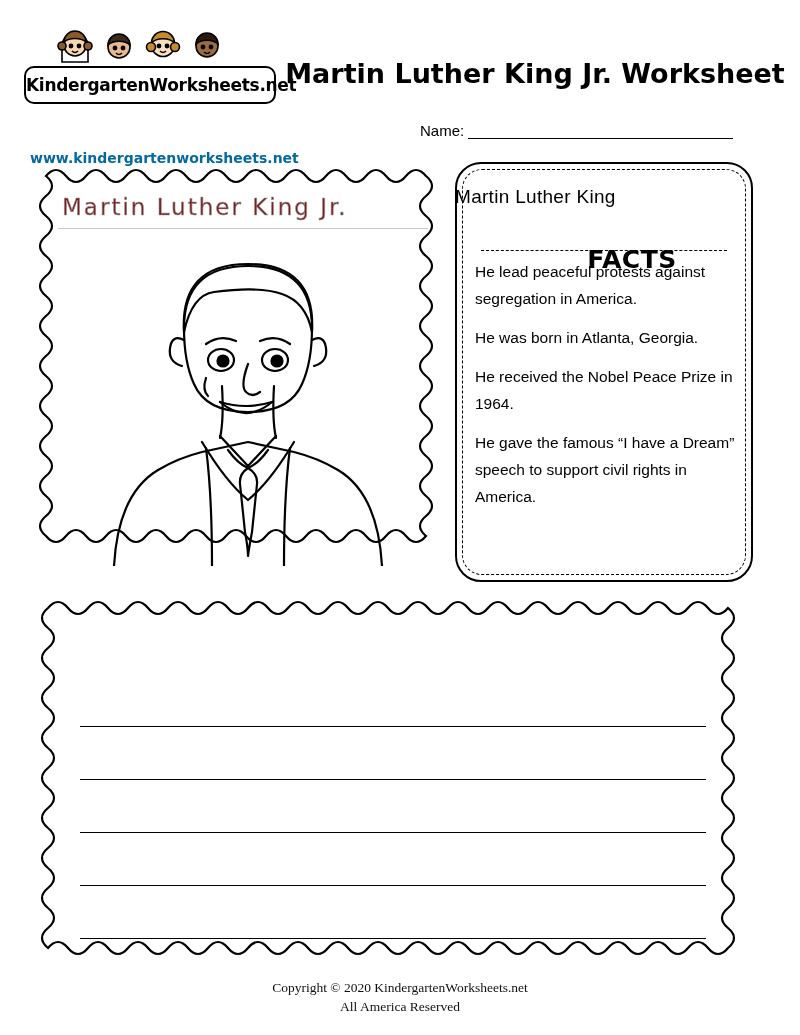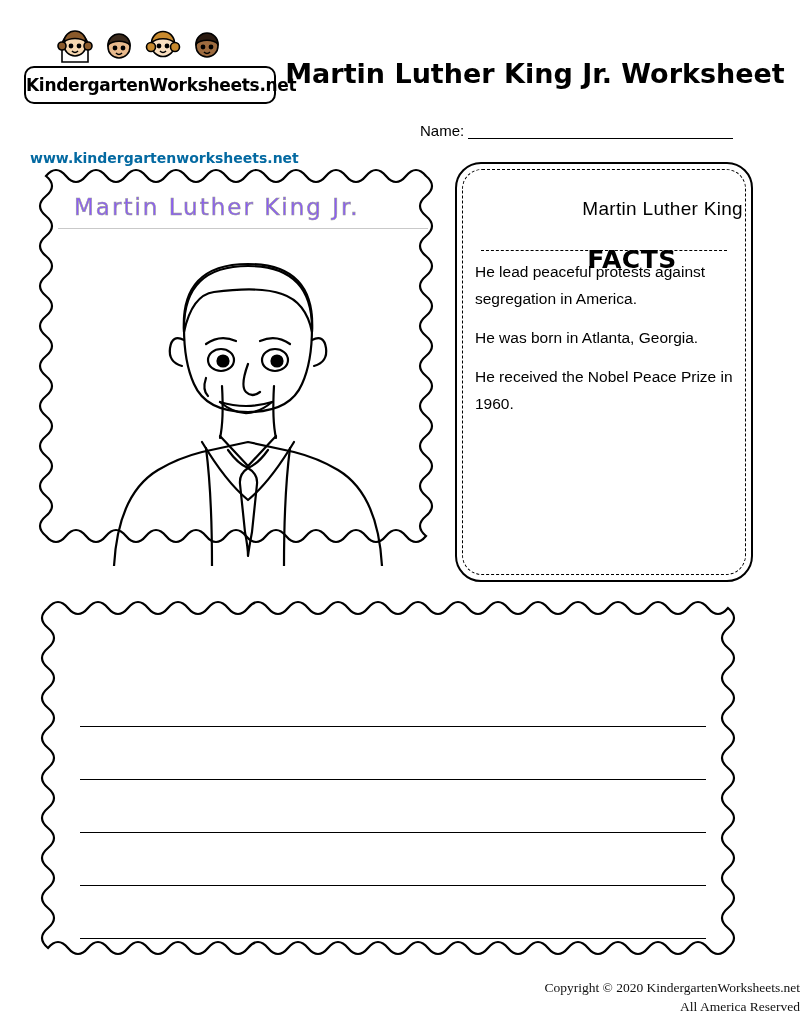--- a/index.html
+++ b/index.html
@@ -114,27 +114,27 @@
   
   .portrait-panel {
     position: absolute;
     left: 32px;
     top: 158px;
     width: 410px;
     height: 425px;
   }
   .trace-name {
     position: absolute;
-    left: 42px;
+    left: 30px;
     top: 36px;
     width: 360px;
     font-family: "DejaVu Sans", sans-serif;
     font-size: 23px;
     letter-spacing: 2px;
-    color: #8b5cf6;
+    color: #7f1d1d;
     -webkit-text-stroke: 0.6px #9a9a9a;
   }
   .trace-underline {
     position: absolute;
     left: 26px;
     top: 70px;
     width: 370px;
     border-bottom: 1.4px solid #c9c9c9;
   }
   .portrait-art {
@@ -169,23 +169,23 @@
     top: 7px;
     width: 284px;
     height: 406px;
     border: 1.6px dashed #000;
     border-radius: 20px;
     box-sizing: border-box;
   }
   .facts-title {
     position: absolute;
     left: 0;
-    top: 36px;
+    top: 24px;
     width: 288px;
-    text-align: right;
+    text-align: left;
     font-size: 19px;
     font-family: "Liberation Sans", sans-serif;
     letter-spacing: 0.3px;
   }
   .facts-sub {
     position: absolute;
     left: 0;
     top: 50px;
     width: 354px;
     text-align: center;
@@ -240,21 +240,21 @@
     border-bottom: 1.8px solid #000;
     height: 52px;
   }
 
   
   .footer {
     position: absolute;
     left: 0;
     top: 978px;
     width: 800px;
-    text-align: right;
+    text-align: center;
     font-family: "Liberation Serif", serif;
     font-size: 13.5px;
     line-height: 19px;
     color: #111;
   }
 </style>
 </head>
 <body>
 
 <div class="header">
@@ -384,21 +384,22 @@
 
 <div class="facts-panel">
   <div class="facts-box"></div>
   <div class="facts-box-inner"></div>
   <div class="facts-title">Martin Luther King</div>
   <div class="facts-sub">FACTS</div>
   <div class="facts-divider"></div>
   <div class="facts-list">
     <div class="fact-item">He lead peaceful protests against segregation in America.</div>
     <div class="fact-item">He was born in Atlanta, Georgia.</div>
-    <div class="fact-item">He received the Nobel Peace Prize in 1960.</div>
+    <div class="fact-item">He received the Nobel Peace Prize in 1964.</div>
+    <div class="fact-item">He gave the famous “I have a Dream” speech to support civil rights in America.</div>
   </div>
 </div>
 
 <div class="writing-panel">
 
   <svg class="scallop" style="left:0;top:0;" width="722" height="378" viewBox="0 0 722 378">
     <path d="M16,18
       q10,-12 20,0 q10,12 20,0 q10,-12 20,0 q10,12 20,0 q10,-12 20,0 q10,12 20,0
       q10,-12 20,0 q10,12 20,0 q10,-12 20,0 q10,12 20,0 q10,-12 20,0 q10,12 20,0
       q10,-12 20,0 q10,12 20,0 q10,-12 20,0 q10,12 20,0 q10,-12 20,0 q10,12 20,0

